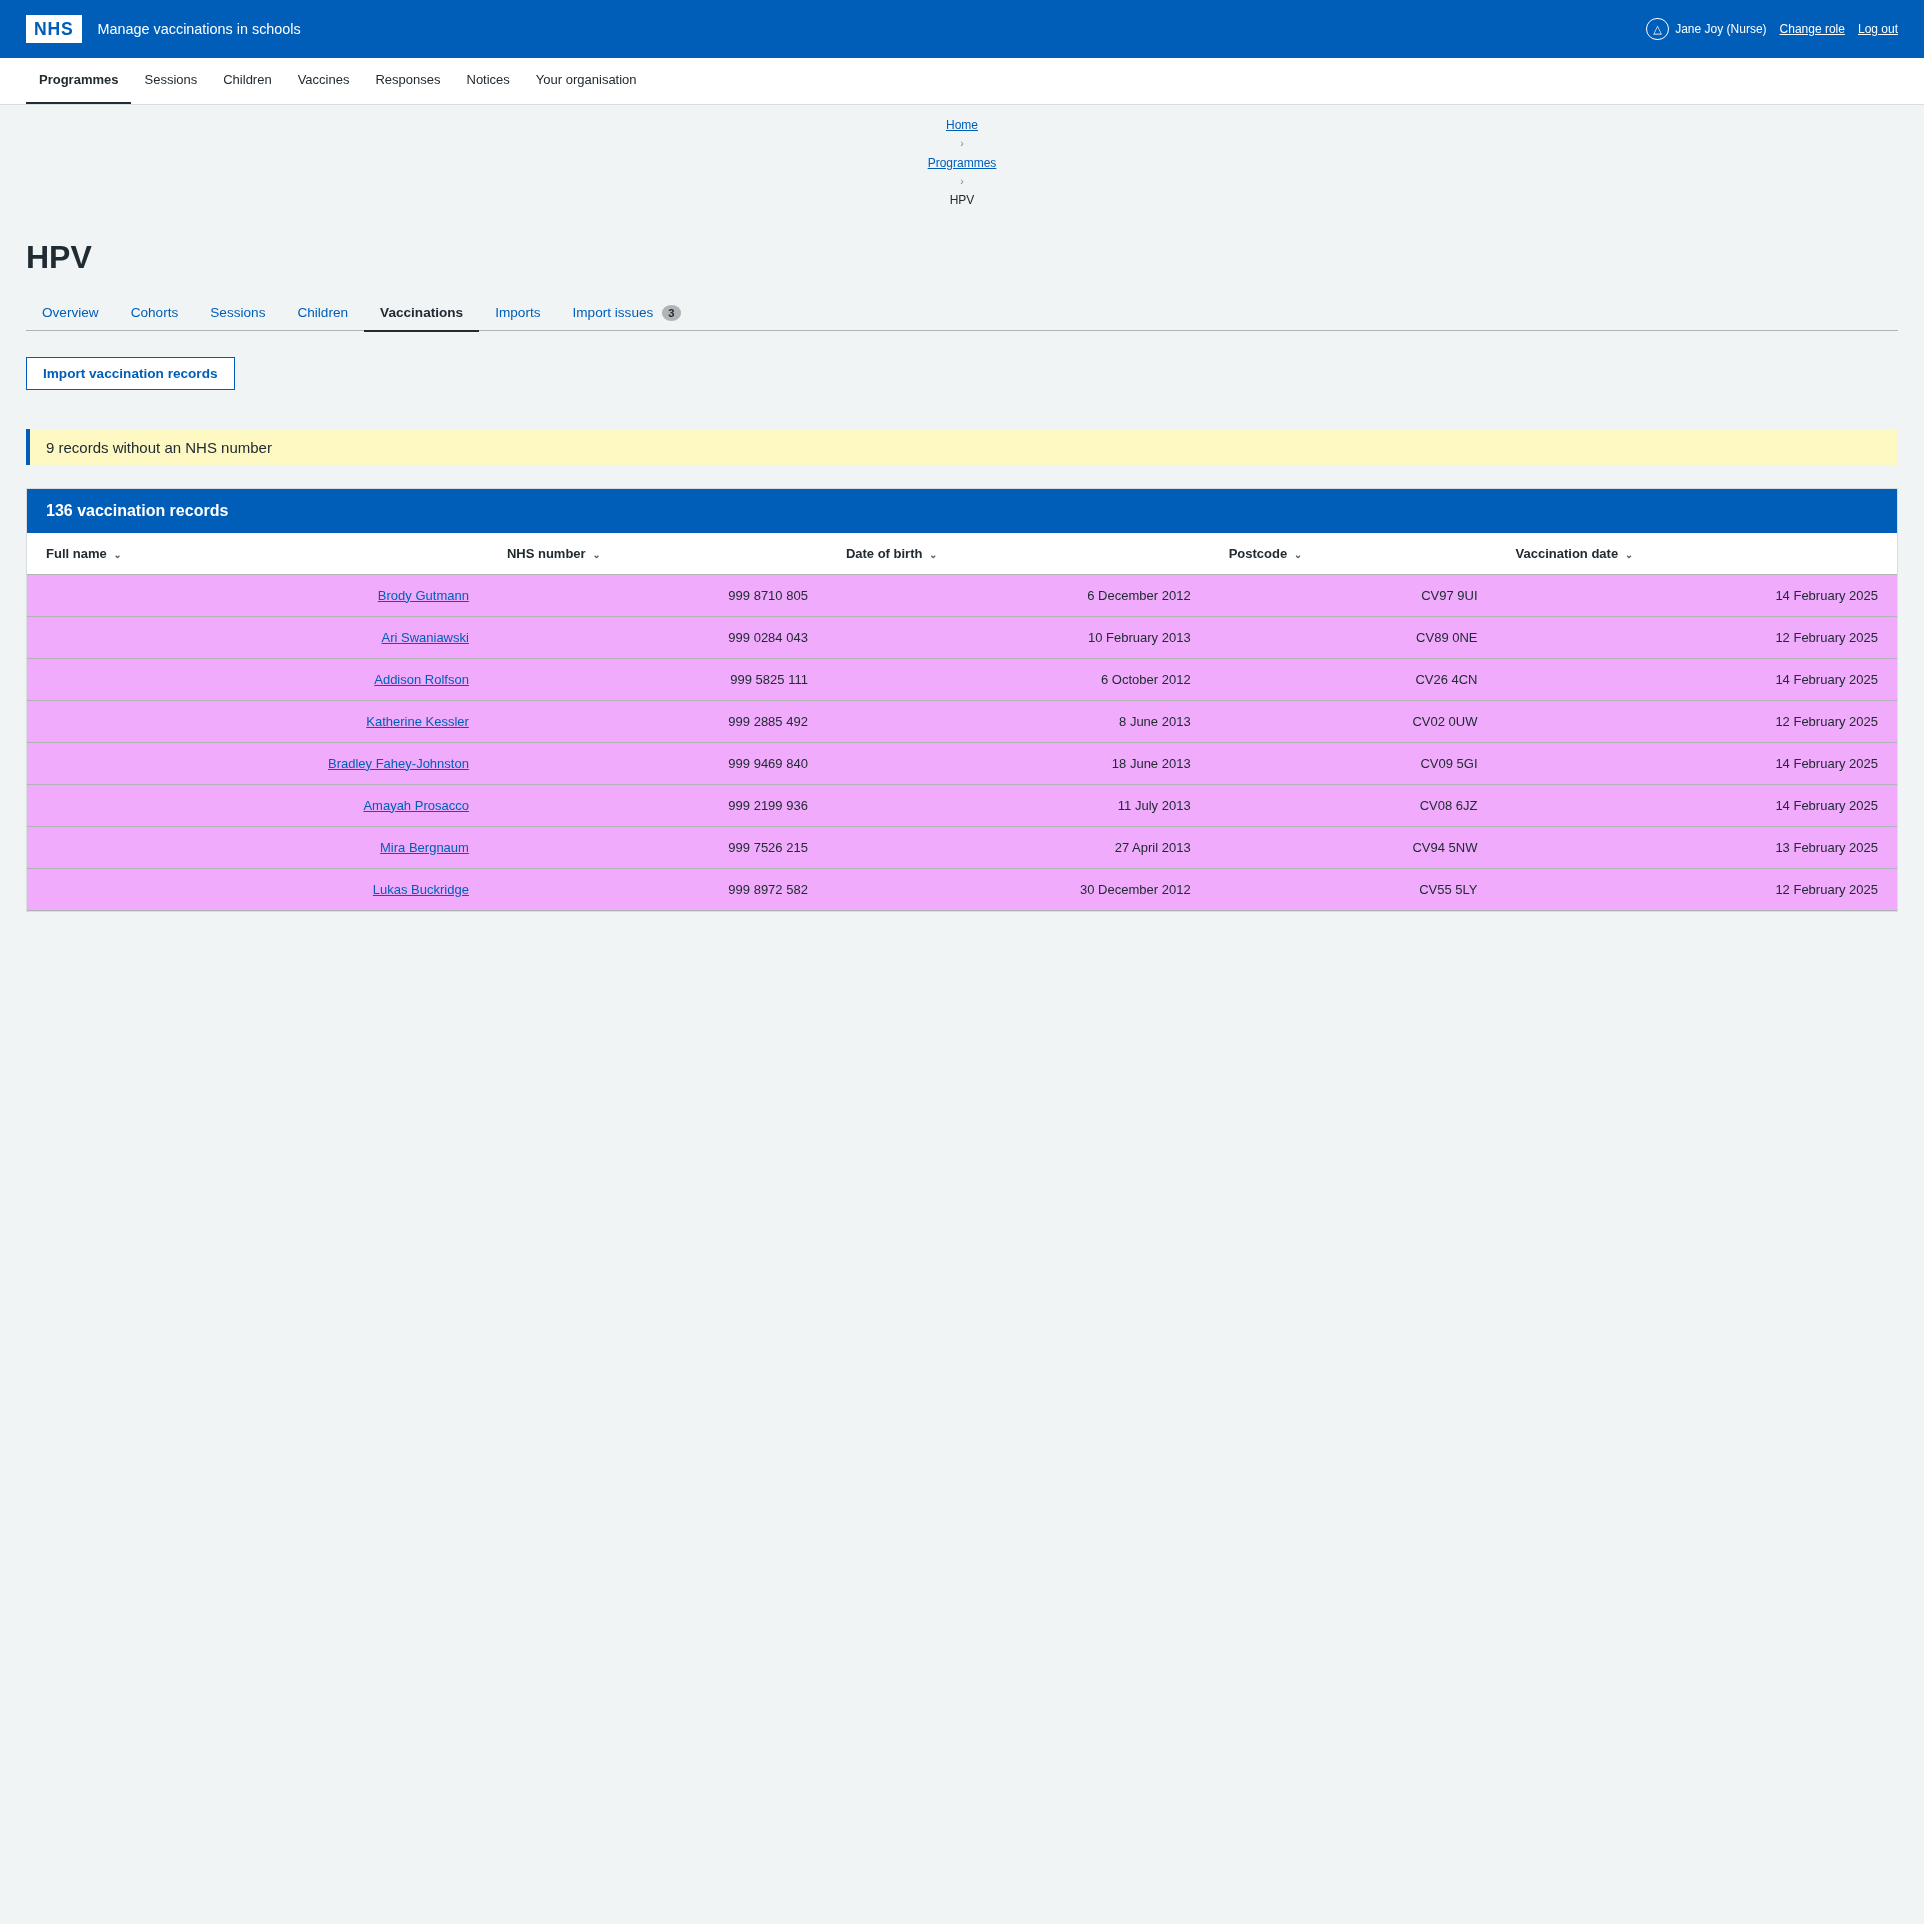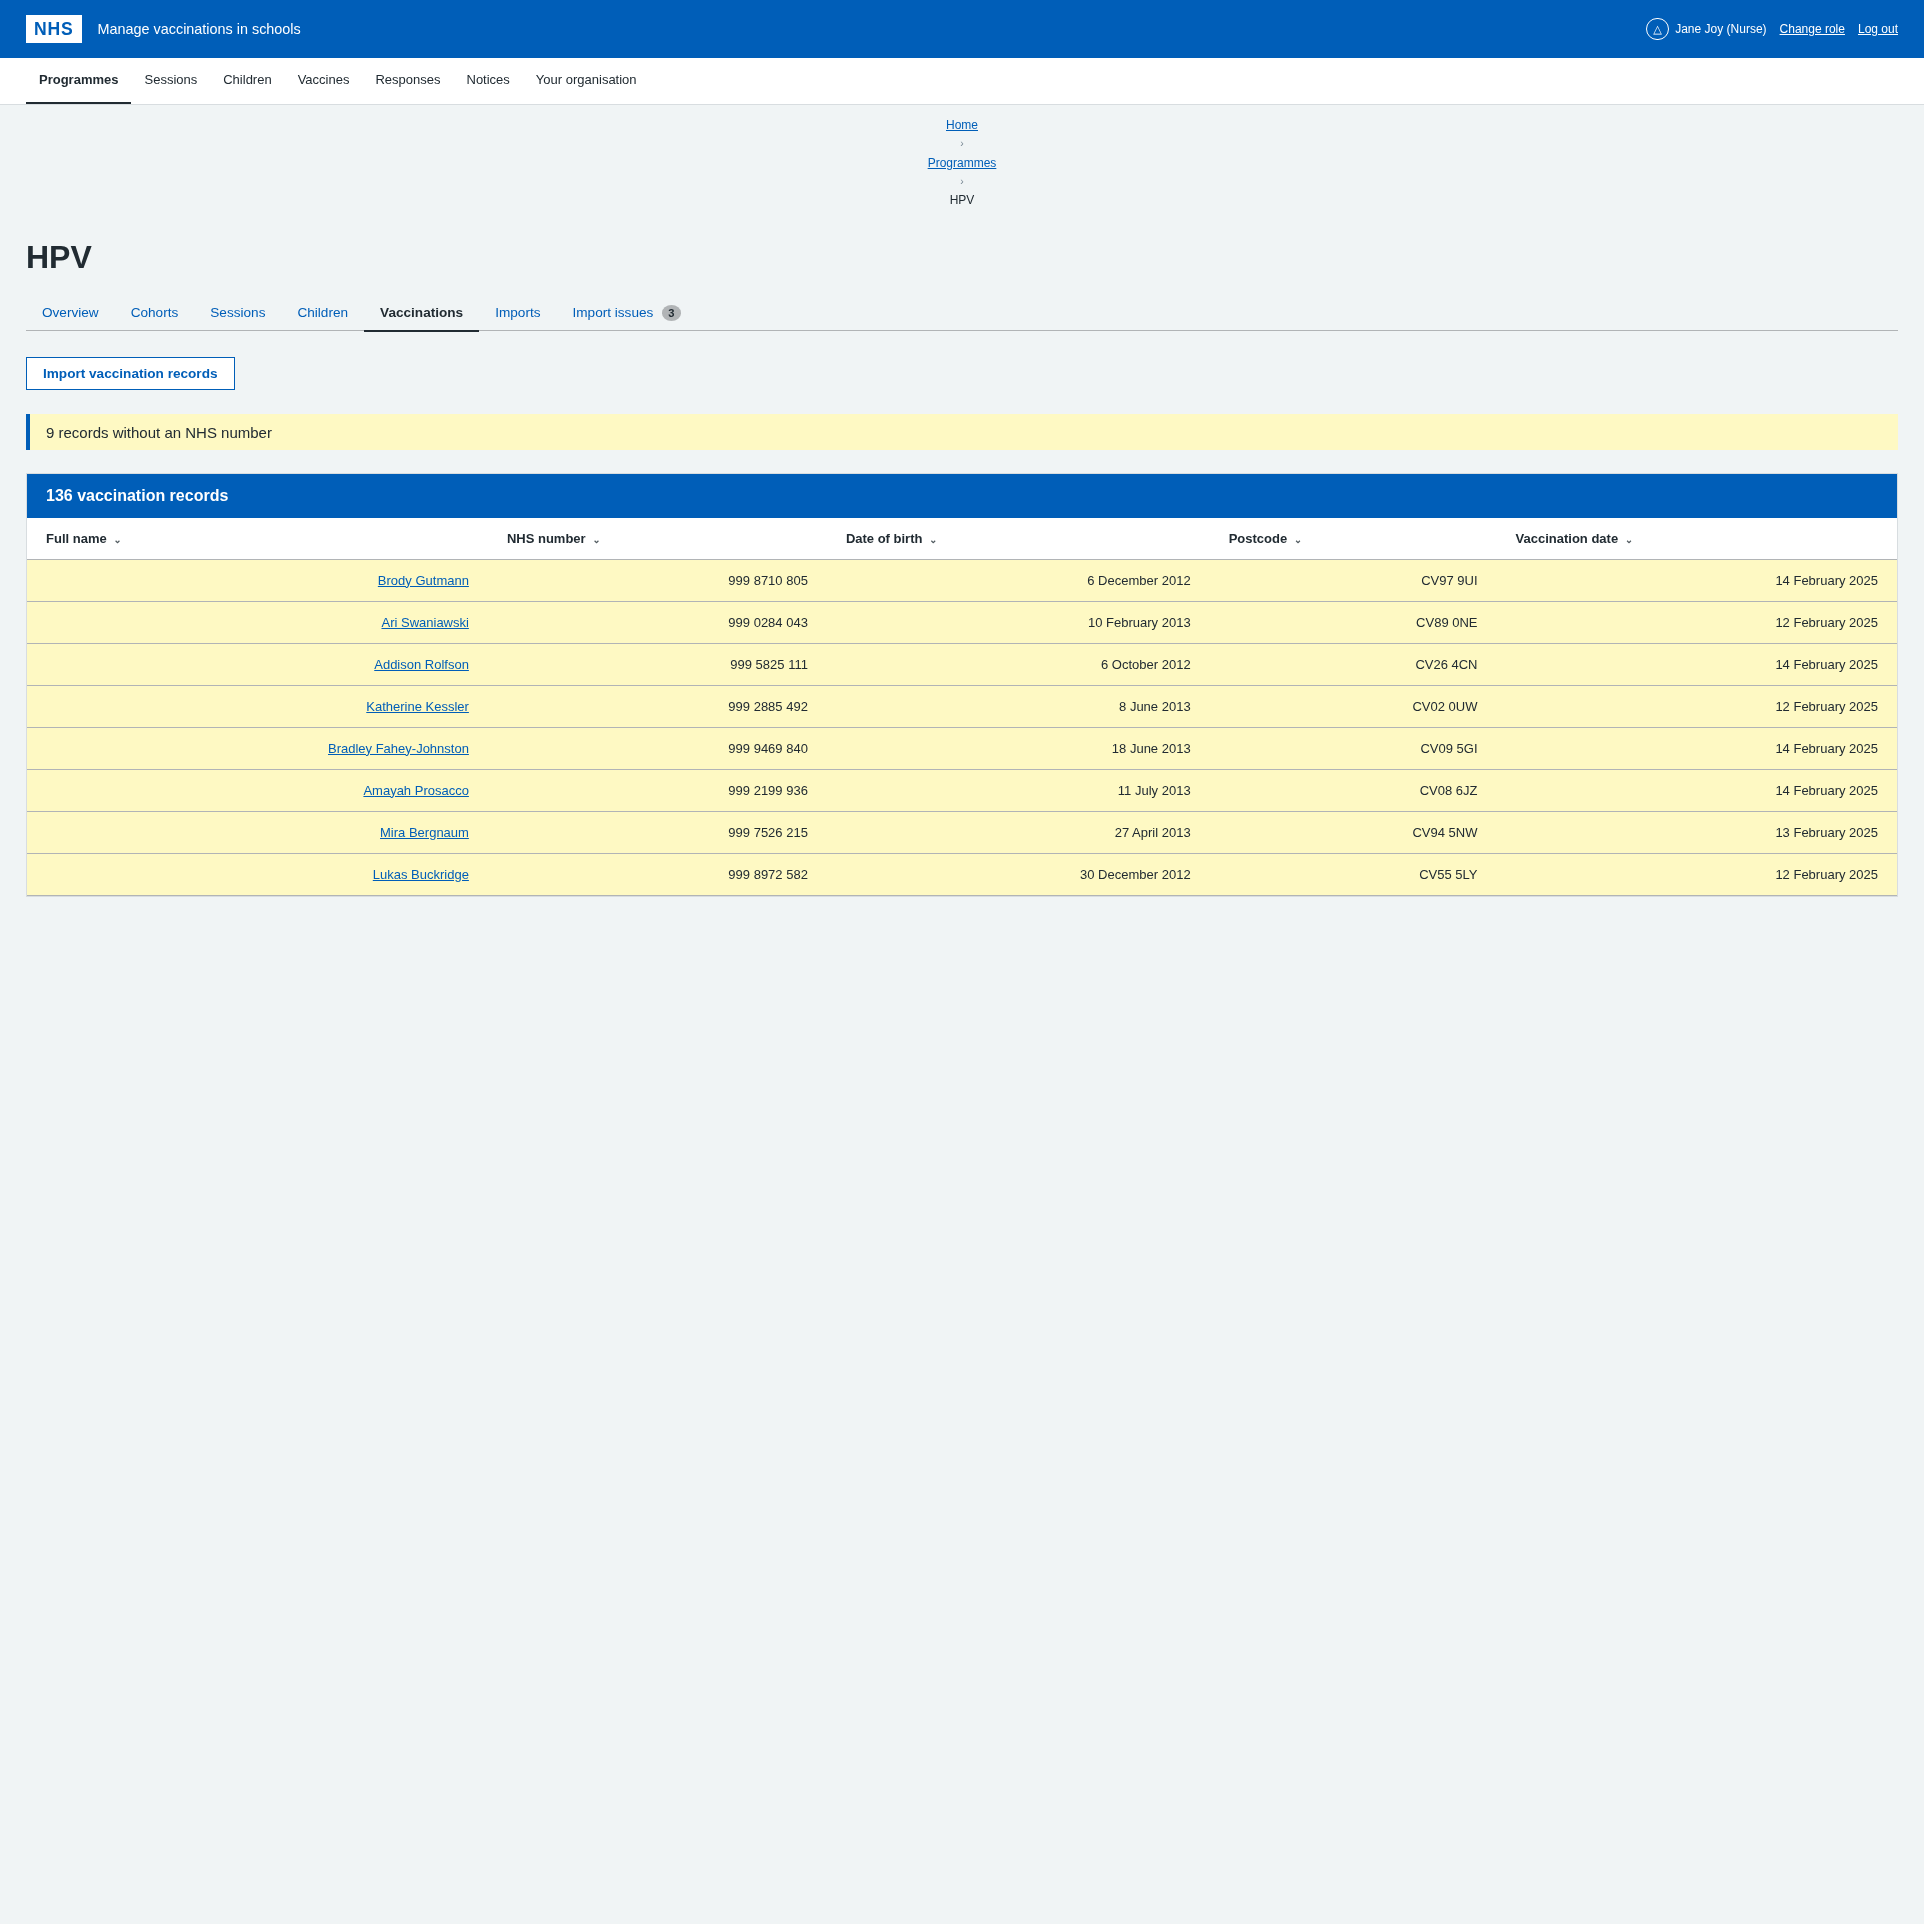--- a/index.html
+++ b/index.html
@@ -111,37 +111,37 @@
 
     
     .import-btn {
       border: 1.6px solid #005eb8;
       background: #fff;
       color: #005eb8;
       padding: 8px 16px;
       font-size: 13.6px;
       font-weight: 600;
       cursor: pointer;
-      margin-bottom: 24px;
+      margin-bottom: 39px;
       display: inline-block;
     }
 
     
     .warning-box {
       border-left: 4px solid #005eb8;
       padding: 9.6px 16px;
       margin-bottom: 22.5px;
       font-size: 15px;
       color: #212b32;
       background: #fef9c3;
     }
 
     
     .table-container {
-      background: #fef9c3;
+      background: #f0abfc;
       border: 0.8px solid #d8dde0;
     }
     .records-title-bar {
       background: #005eb8;
       color: #fff;
       padding: 13px 19px;
       font-size: 16px;
       font-weight: 700;
     }
     table {

